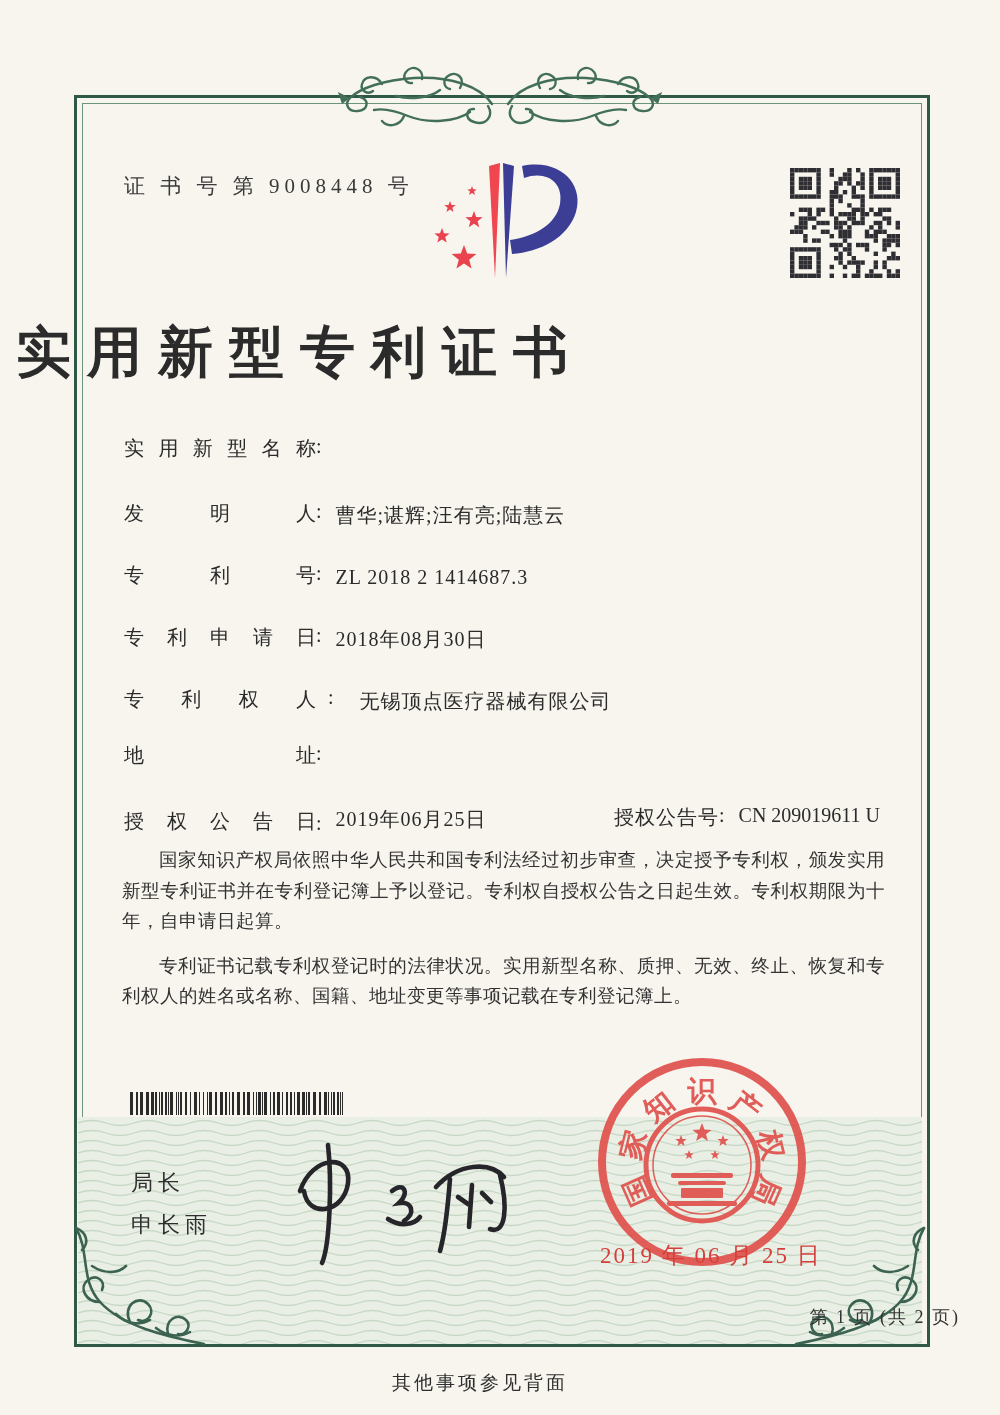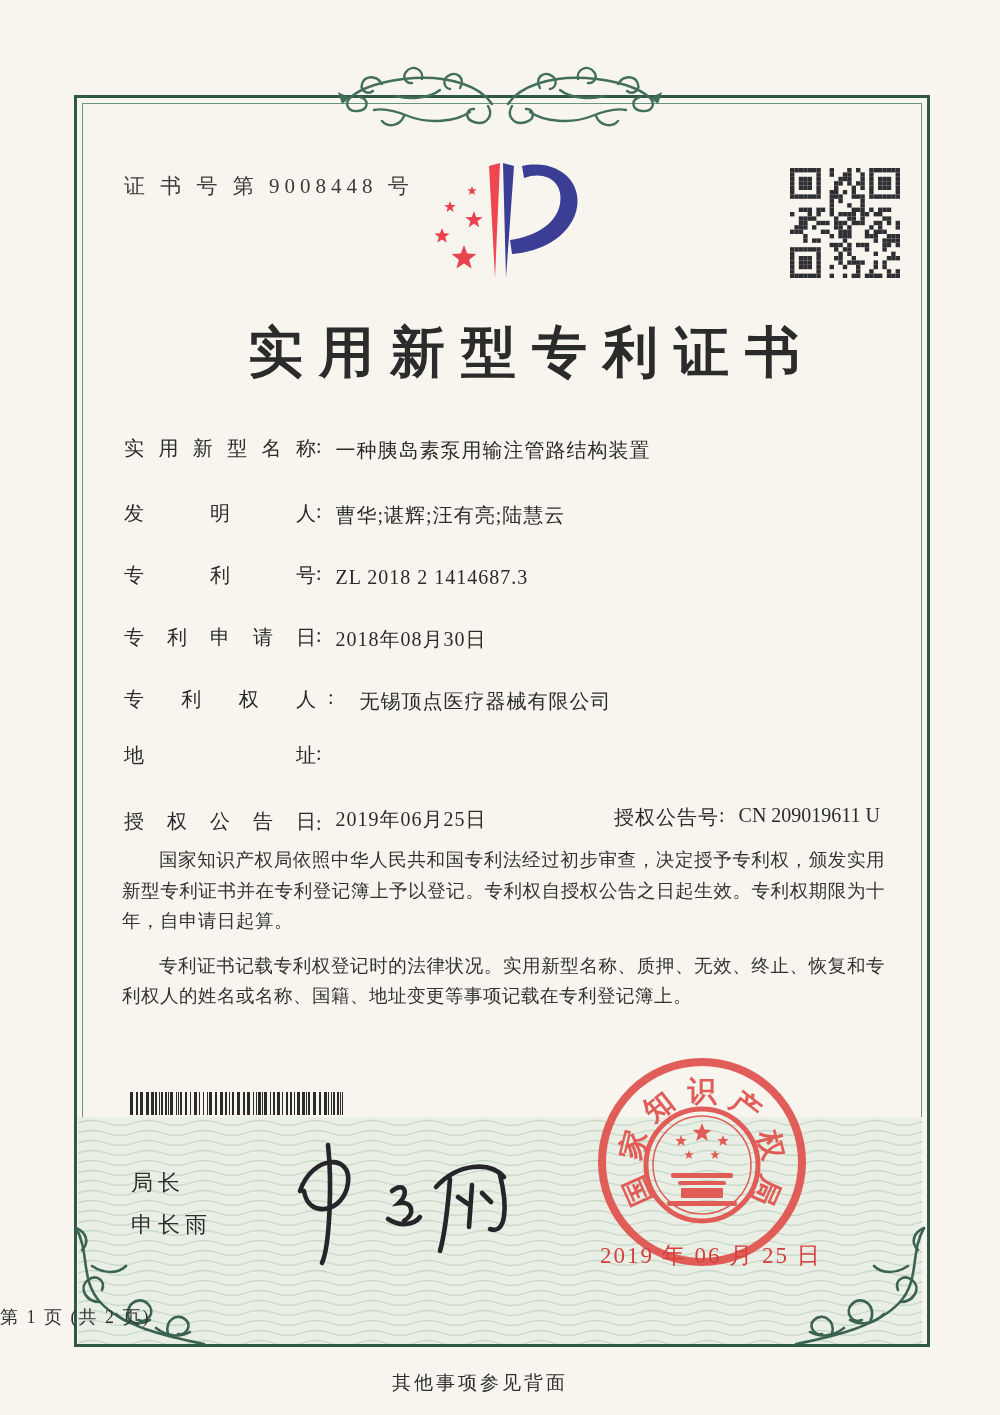--- a/index.html
+++ b/index.html
@@ -6,43 +6,43 @@
   .page{position:relative;width:1000px;height:1415px;background:#f7f5ee;overflow:hidden;
         font-family:"Liberation Serif","DejaVu Serif",serif;color:#2b2b2b;}
   
   .frame-outer{position:absolute;left:74px;top:95px;width:850px;height:1246px;
                border:3px solid #2f5847;}
   .frame-inner{position:absolute;left:5px;top:5px;right:5px;bottom:5px;border:1px solid #6a957c;}
   
   .cert-no{position:absolute;left:124px;top:172px;font-size:21px;letter-spacing:5px;color:#3a3a3a;}
   .logo{position:absolute;left:390px;top:152px;width:220px;height:142px;}
   .qr{position:absolute;left:790px;top:168px;width:110px;height:110px;}
-  .title{position:absolute;left:0;right:0;top:316px;text-align:center;
-         font-size:55px;font-weight:600;letter-spacing:16px;color:#2b2b2b;text-indent:16px;padding-left:48px;}
+  .title{position:absolute;left:0;right:0;top:316px;
+         font-size:55px;font-weight:600;letter-spacing:16px;color:#2b2b2b;text-indent:16px;}
   
   .row{position:absolute;left:124px;display:flex;align-items:flex-start;font-size:20px;}
   .flabel{width:192px;text-align:justify;text-align-last:justify;-moz-text-align-last:justify;
           text-justify:inter-character;flex:none;}
   .colon{flex:none;margin-right:14px;}
   .fvalue{letter-spacing:1px;max-width:566px;line-height:31px;}
   .row2col{position:absolute;left:490px;top:0;display:flex;font-size:20px;white-space:nowrap;}
   .row2col .l2{letter-spacing:1px;}
   
   .paras{position:absolute;left:122px;top:845px;width:776px;font-size:18.5px;line-height:30.5px;
          text-align:justify;color:#333;}
   .paras p{margin:0 13px 14px 0;text-indent:2em;letter-spacing:0.5px;}
   
   .waves{position:absolute;left:78px;top:1117px;width:844px;height:227px;z-index:1;}
   .barcode{position:absolute;left:130px;top:1092px;width:218px;height:23px;z-index:2;display:flex;align-items:stretch;}
   .signer{position:absolute;left:131px;z-index:3;font-size:22px;letter-spacing:5px;color:#2f2f2f;}
   .signature{position:absolute;left:272px;top:1133px;width:250px;height:135px;z-index:3;}
   .seal{position:absolute;left:593px;top:1053px;width:218px;height:218px;z-index:4;opacity:0.92;}
   .seal-date{position:absolute;left:600px;top:1240px;z-index:4;font-size:23px;letter-spacing:2px;
              color:#d5403c;white-space:nowrap;}
-  .page-footer{position:absolute;left:0;right:40px;top:1305px;text-align:left;z-index:3;
+  .page-footer{position:absolute;left:0;right:40px;top:1305px;text-align:right;z-index:3;
                font-size:18px;letter-spacing:2px;color:#333;}
   .back-note{position:absolute;left:0;right:40px;top:1370px;text-align:center;font-size:19px;
              letter-spacing:3px;color:#2f2f2f;}
   .ornament{position:absolute;z-index:2;}
   svg{display:block;}
 </style>
 </head>
 <body>
 
 <div class="page">
@@ -398,21 +398,20 @@
         <rect x="101.20" y="105.60" width="4.40" height="4.40"></rect>
         <rect x="105.60" y="105.60" width="4.40" height="4.40"></rect>
       </g>
   </svg>
 
   <div class="title">实用新型专利证书</div>
 
   <div class="row" style="top:435px;">
     <span class="flabel">实用新型名称</span>
     <span class="colon">:</span>
-    <span class="fvalue">一种胰岛素泵用输注管路结构装置</span>
   </div>
   <div class="row" style="top:500px;font-family:Liberation Serif, serif;">
     <span class="flabel">发明人</span>
     <span class="colon">:</span>
     <span class="fvalue">曹华;谌辉;汪有亮;陆慧云</span>
   </div>
   <div class="row" style="top:562px;">
     <span class="flabel">专利号</span>
     <span class="colon">:</span>
     <span class="fvalue">ZL 2018 2 1414687.3</span>

